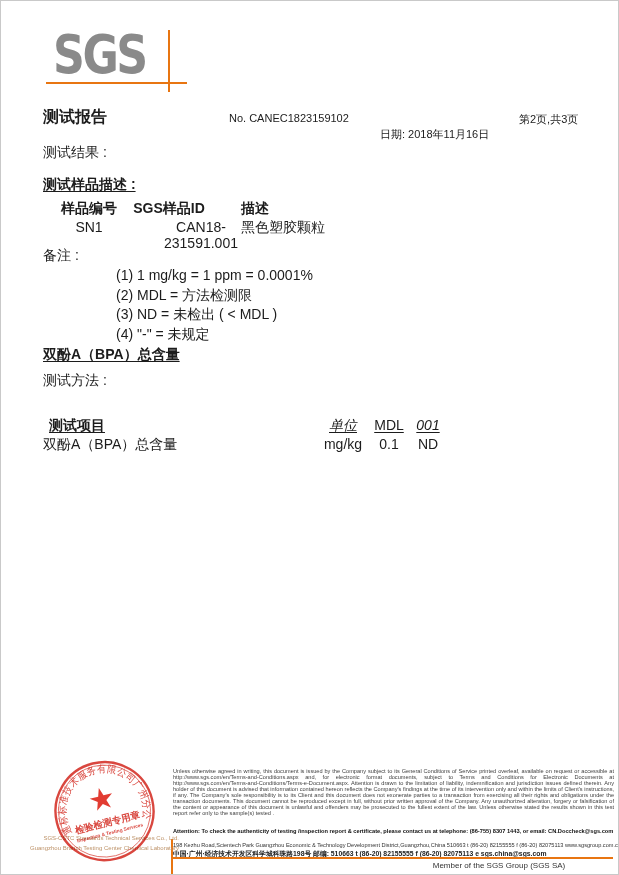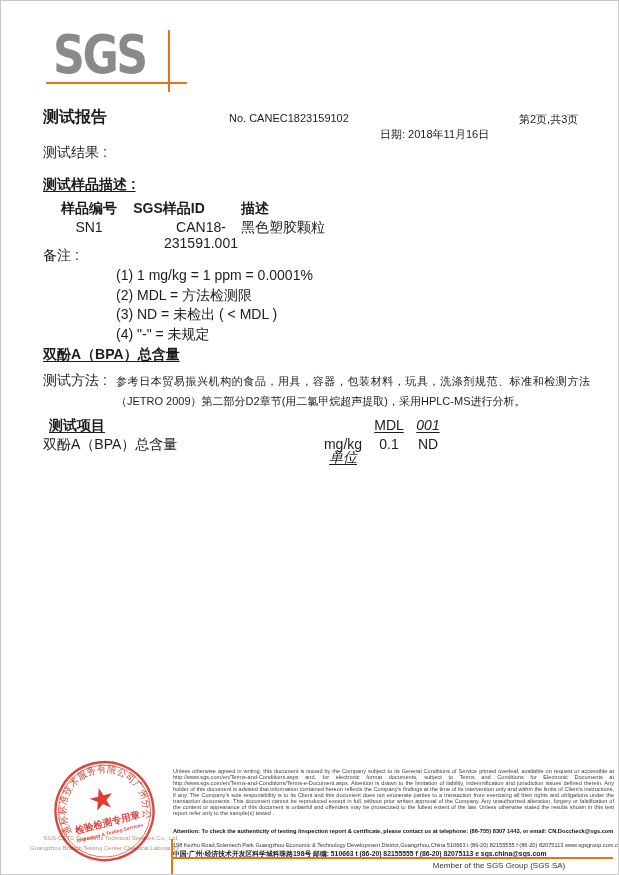--- a/index.html
+++ b/index.html
@@ -73,24 +73,23 @@
 
   <div class="abs body-txt" style="left:42px;top:246px;">备注 :</div>
   <div class="abs body-txt" style="left:115px;top:266px;">(1) 1 mg/kg = 1 ppm = 0.0001%</div>
   <div class="abs body-txt" style="left:115px;top:286px;">(2) MDL = 方法检测限</div>
   <div class="abs body-txt" style="left:115px;top:305px;">(3) ND = 未检出 ( &lt; MDL )</div>
   <div class="abs body-txt" style="left:115px;top:325px;">(4) "-" = 未规定</div>
 
   <div class="abs body-txt b u" style="left:42px;top:345px;">双酚A（BPA）总含量</div>
 
   <div class="abs body-txt" style="left:42px;top:371px;">测试方法 :</div>
-  <div class="abs method-par" style="left:115px;top:371px;">参考日本贸易振兴机构的食品，用具，容器，包装材料，玩具，洗涤剂规范、标准和检测方法（JETRO 2009）第二部分D2章节(用二氯甲烷超声提取)，采用HPLC-MS进行分析。</div>
 
   <div class="abs body-txt b u" style="left:48px;top:416px;">测试项目</div>
-  <div class="abs body-txt u i ctr" style="left:322px;top:416px;width:40px;margin-top:32px;">单位</div>
+  <div class="abs body-txt u i ctr" style="left:322px;top:416px;width:40px;">单位</div>
   <div class="abs body-txt u ctr" style="left:368px;top:416px;width:40px;">MDL</div>
   <div class="abs body-txt u i ctr" style="left:407px;top:416px;width:40px;">001</div>
 
   <div class="abs body-txt" style="left:42px;top:435px;">双酚A（BPA）总含量</div>
   <div class="abs body-txt ctr" style="left:322px;top:435px;width:40px;">mg/kg</div>
   <div class="abs body-txt ctr" style="left:368px;top:435px;width:40px;">0.1</div>
   <div class="abs body-txt ctr" style="left:407px;top:435px;width:40px;">ND</div>
 
   <div class="abs fineprint" style="left:172px;top:768px;">Unless otherwise agreed in writing, this document is issued by the Company subject to its General Conditions of Service printed overleaf, available on request or accessible at http://www.sgs.com/en/Terms-and-Conditions.aspx and, for electronic format documents, subject to Terms and Conditions for Electronic Documents at http://www.sgs.com/en/Terms-and-Conditions/Terms-e-Document.aspx. Attention is drawn to the limitation of liability, indemnification and jurisdiction issues defined therein. Any holder of this document is advised that information contained hereon reflects the Company's findings at the time of its intervention only and within the limits of Client's instructions, if any. The Company's sole responsibility is to its Client and this document does not exonerate parties to a transaction from exercising all their rights and obligations under the transaction documents. This document cannot be reproduced except in full, without prior written approval of the Company. Any unauthorized alteration, forgery or falsification of the content or appearance of this document is unlawful and offenders may be prosecuted to the fullest extent of the law. Unless otherwise stated the results shown in this test report refer only to the sample(s) tested .</div>
   <div class="abs attention" style="left:172px;top:827px;">Attention: To check the authenticity of testing /inspection report &amp; certificate, please contact us at telephone: (86-755) 8307 1443, or email: CN.Doccheck@sgs.com</div>

